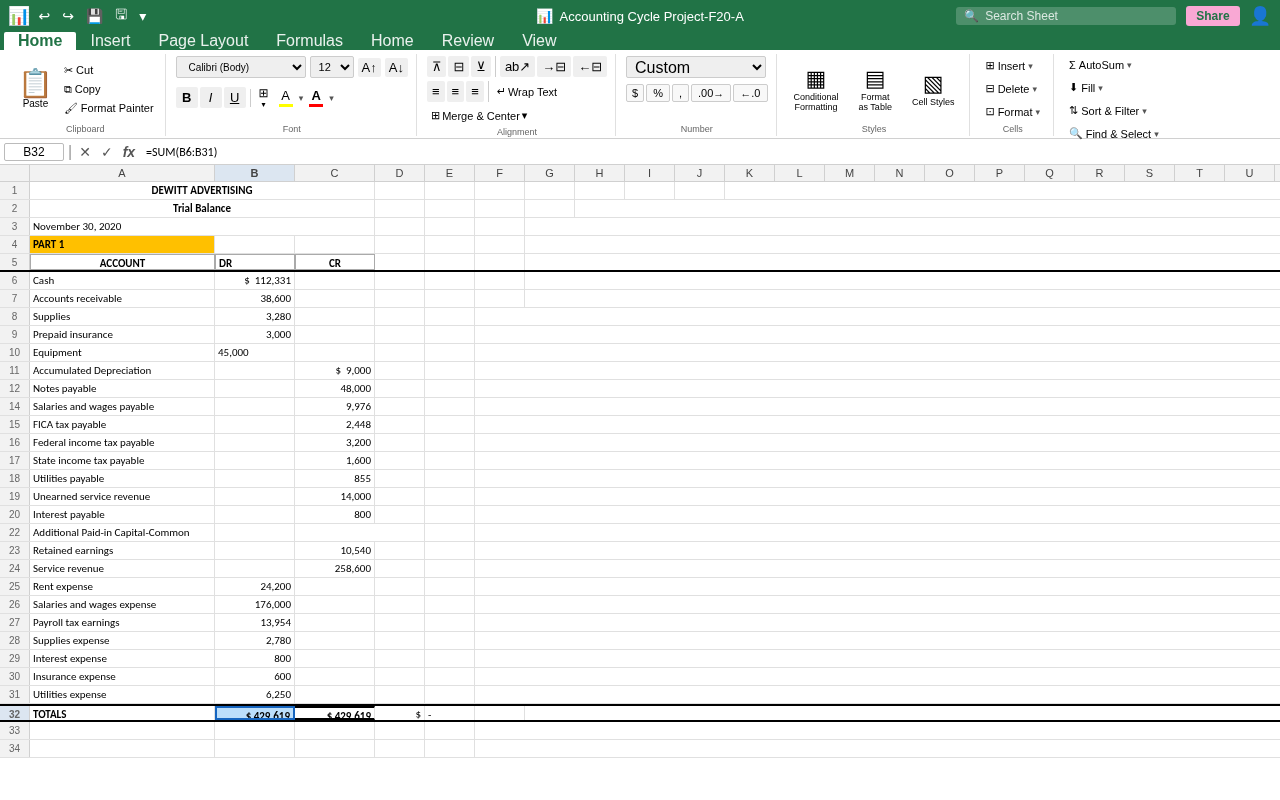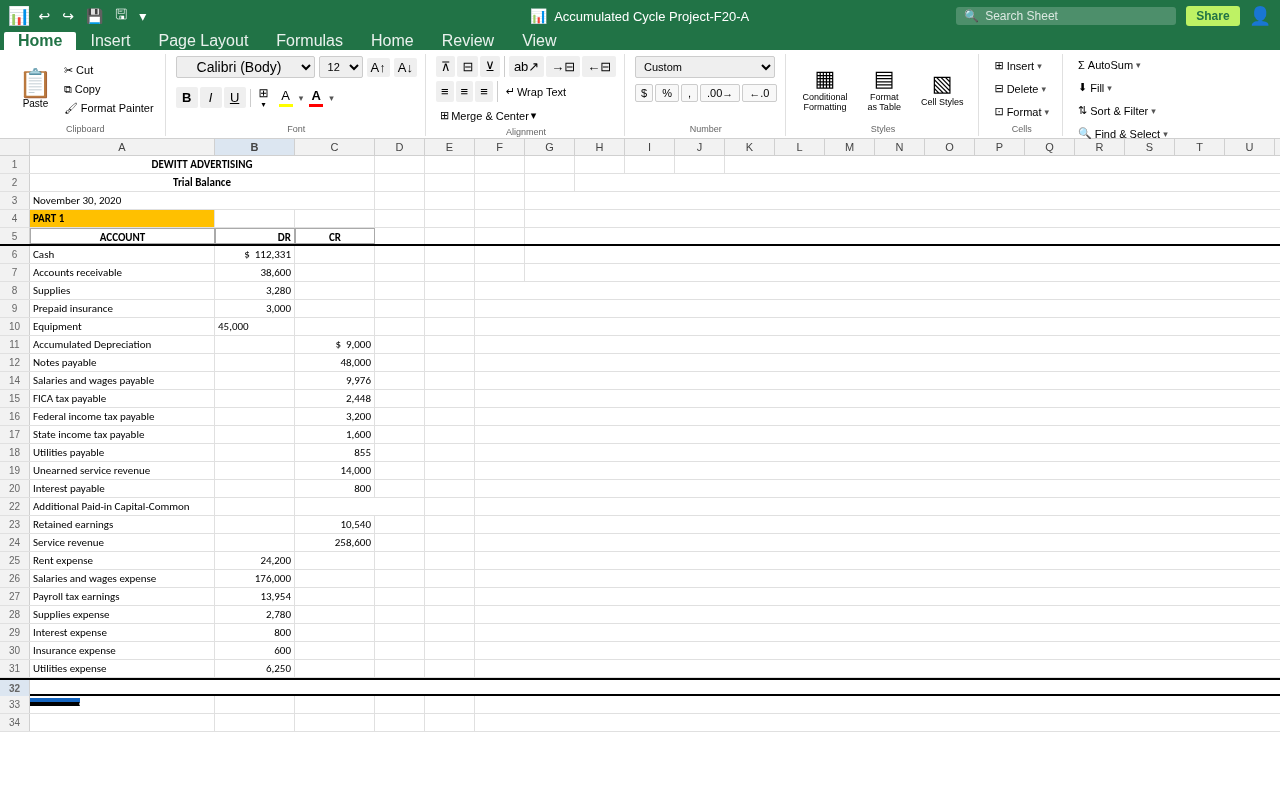--- a/index.html
+++ b/index.html
@@ -40,37 +40,37 @@
 
     
     .clipboard-group .ribbon-group-content { flex-direction: row; align-items: center; }
     .paste-btn { display: flex; flex-direction: column; align-items: center; font-size: 10px; cursor: pointer; padding: 2px 4px; border-radius: 2px; }
     .paste-icon { font-size: 28px; line-height: 1; }
     .cut-copy-group { display: flex; flex-direction: column; gap: 2px; }
     .small-btn { display: flex; align-items: center; gap: 3px; font-size: 11px; cursor: pointer; padding: 2px 3px; border-radius: 2px; }
 
     
     .font-row { display: flex; align-items: center; gap: 4px; margin-bottom: 2px; }
-    .font-select { border: 1px solid #ccc; border-radius: 2px; padding: 1px 16px; font-size: 14px; height: 22px; min-width: 130px; }
+    .font-select { border: 1px solid #ccc; border-radius: 2px; padding: 1px 8px; font-size: 10px; height: 22px; min-width: 130px; }
     .size-select { border: 1px solid #ccc; border-radius: 2px; padding: 1px 4px; font-size: 11px; height: 22px; width: 44px; }
     .font-size-btn { border: 1px solid transparent; border-radius: 2px; padding: 1px 3px; cursor: pointer; font-size: 13px; }
     .font-row2 { display: flex; align-items: center; gap: 2px; }
     .format-btn { border: 1px solid transparent; border-radius: 2px; padding: 2px 5px; cursor: pointer; font-size: 11px; min-width: 22px; text-align: center; }
     .format-btn.bold { font-weight: bold; font-size: 13px; }
     .format-btn.italic { font-style: italic; font-size: 13px; }
     .format-btn.underline { text-decoration: underline; font-size: 13px; }
     .color-btn { display: flex; flex-direction: column; align-items: center; cursor: pointer; border: 1px solid transparent; border-radius: 2px; padding: 1px 3px; }
     .color-bar { height: 3px; width: 14px; margin-top: 1px; }
     .align-row { display: flex; gap: 2px; }
     .align-btn { border: 1px solid transparent; border-radius: 2px; padding: 2px 4px; cursor: pointer; font-size: 13px; }
     .wrap-btn { display: flex; align-items: center; gap: 2px; cursor: pointer; padding: 2px 3px; border: 1px solid transparent; border-radius: 2px; font-size: 11px; }
     .merge-btn { display: flex; align-items: center; gap: 2px; cursor: pointer; padding: 2px 3px; border: 1px solid transparent; border-radius: 2px; font-size: 11px; }
 
     
-    .number-select { border: 1px solid #ccc; border-radius: 2px; padding: 1px 4px; font-size: 11px; height: 22px; width: 140px; }
+    .number-select { border: 1px solid #ccc; border-radius: 2px; padding: 1px 4px; font-size: 16px; height: 22px; width: 140px; }
     .number-row { display: flex; gap: 2px; margin-top: 2px; }
     .num-btn { border: 1px solid #ccc; border-radius: 2px; padding: 2px 6px; cursor: pointer; font-size: 11px; background: #f8f8f8; }
     .styles-big-btn { display: flex; flex-direction: column; align-items: center; cursor: pointer; padding: 4px 6px; border: 1px solid transparent; border-radius: 2px; font-size: 10px; }
     .styles-icon { font-size: 22px; line-height: 1.2; }
     .cell-btn { display: flex; align-items: center; gap: 3px; cursor: pointer; padding: 2px 4px; border: 1px solid transparent; border-radius: 2px; font-size: 11px; }
     .cell-btn .caret { font-size: 9px; color: #555; }
 
     
     #formula-bar {
       display: flex;
@@ -129,21 +129,21 @@
     .col-a { width: 185px; min-width: 185px; }
     .col-b { width: 80px; min-width: 80px; }
     .col-c { width: 80px; min-width: 80px; }
     .col-d { width: 50px; min-width: 50px; }
     .col-e { width: 50px; min-width: 50px; }
     .col-rest { width: 50px; min-width: 50px; }
 
     
     .cell-b32-selected { background: #BBDEFB; border: 2px solid #1565C0; }
 
-    .share-btn { background: #bef264; color: #217346; border: none; border-radius: 3px; padding: 3px 10px; font-size: 12px; cursor: pointer; font-weight: 600; }
+    .share-btn { background: #f9a8d4; color: #217346; border: none; border-radius: 3px; padding: 3px 10px; font-size: 12px; cursor: pointer; font-weight: 600; }
 
     .dollar-btn { padding: 2px 5px; border: 1px solid #ccc; border-radius: 2px; cursor: pointer; font-size: 11px; background: #f8f8f8; }
 
     
     #top-section { display: flex; flex-direction: column; }
 
     .part1-cell { background: #ffc000; }
   </style>
 </head>
 <body>
@@ -154,21 +154,21 @@
     <div class="quick-access">
       <span style="font-size:18px;">📊</span>
       <button class="qa-btn" title="Undo">↩</button>
       <button class="qa-btn" title="Redo">↪</button>
       <button class="qa-btn" title="Save">💾</button>
       <button class="qa-btn" title="Quick Save">🖫</button>
       <button class="qa-btn" title="More">▾</button>
     </div>
     <div class="title-center">
       <span style="font-size:14px;">📊</span>
-      <span>Accumulated Cycle Project-F20-A</span>
+      <span>Accounting Cycle Project-F20-A</span>
     </div>
     <div style="display:flex;align-items:center;gap:10px;">
       <div class="search-bar">
         <span>🔍</span>
         <input type="text" placeholder="Search Sheet" style="">
       </div>
       <button class="share-btn">Share</button>
       <span style="font-size:18px;">👤</span>
     </div>
   </div>
@@ -357,20 +357,28 @@
             <span>Find &amp; Select</span>
             <span class="caret">▾</span>
           </div>
         </div>
         <div class="ribbon-group-label">Editing</div>
       </div>
 
     </div>
   </div>
 
+  <div id="formula-bar">
+    <input class="cell-ref-box" value="B32" style="">
+    <span class="formula-divider">|</span>
+    <span class="formula-check">✕</span>
+    <span class="formula-check">✓</span>
+    <span class="formula-check" style="font-weight:bold;font-style:italic;">fx</span>
+    <input class="formula-input" value="=SUM(B6:B31)" style="">
+  </div>
 
   <div id="col-headers">
     <div class="row-num-header"></div>
     <div class="col-header col-a">A</div>
     <div class="col-header col-b" style="background:#dce6f1;font-weight:bold;">B</div>
     <div class="col-header col-c">C</div>
     <div class="col-header col-d">D</div>
     <div class="col-header col-e">E</div>
     <div class="col-header col-rest">F</div>
     <div class="col-header col-rest">G</div>
@@ -431,21 +439,21 @@
     <div class="cell col-b"></div>
     <div class="cell col-c"></div>
     <div class="cell col-d"></div>
     <div class="cell col-e"></div>
     <div class="cell col-rest"></div>
   </div>
 
   <div class="sheet-row" style="border-bottom:2px solid #000;">
     <div class="row-num">5</div>
     <div class="cell col-a cell-bold cell-center" style="text-align:center;font-weight:bold;border:1px solid #aaa;">ACCOUNT</div>
-    <div class="cell col-b cell-bold cell-center" style="text-align:right;font-weight:bold;border:1px solid #aaa;">DR</div>
+    <div class="cell col-b cell-bold cell-center" style="text-align:left;font-weight:bold;border:1px solid #aaa;">DR</div>
     <div class="cell col-c cell-bold cell-center" style="text-align:center;font-weight:bold;border:1px solid #aaa;">CR</div>
     <div class="cell col-d"></div>
     <div class="cell col-e"></div>
     <div class="cell col-rest"></div>
   </div>
 
   <div class="sheet-row">
     <div class="row-num">6</div>
     <div class="cell col-a">Cash</div>
     <div class="cell col-b cell-right" style="text-align:right;">$&nbsp;&nbsp;112,331</div>
@@ -658,21 +666,21 @@
 
   <div class="sheet-row">
     <div class="row-num">31</div>
     <div class="cell col-a">Utilities expense</div>
     <div class="cell col-b cell-right" style="text-align:right;">6,250</div>
     <div class="cell col-c"></div>
     <div class="cell col-d"></div>
     <div class="cell col-e"></div>
   </div>
 
-  <div class="sheet-row" style="border-top:2px solid #000;border-bottom:2px solid #000;flex-direction:column;">
+  <div class="sheet-row" style="border-top:2px solid #000;border-bottom:2px solid #000;">
     <div class="row-num" style="background:#dce6f1;font-weight:bold;">32</div>
     <div class="cell col-a cell-bold" style="font-weight:bold;">TOTALS</div>
     <div class="cell col-b cell-right cell-b32-selected" style="text-align:right;background:#BBDEFB;border:2px solid #1565C0;font-weight:bold;">$&nbsp;429,619</div>
     <div class="cell col-c cell-right" style="text-align:right;border-top:2px solid #000;border-bottom:2px solid #000;font-weight:bold;">$&nbsp;429,619</div>
     <div class="cell col-d cell-right" style="text-align:right;">$</div>
     <div class="cell col-e">-</div>
     <div class="cell col-rest"></div>
   </div>
 
   <div class="sheet-row">

